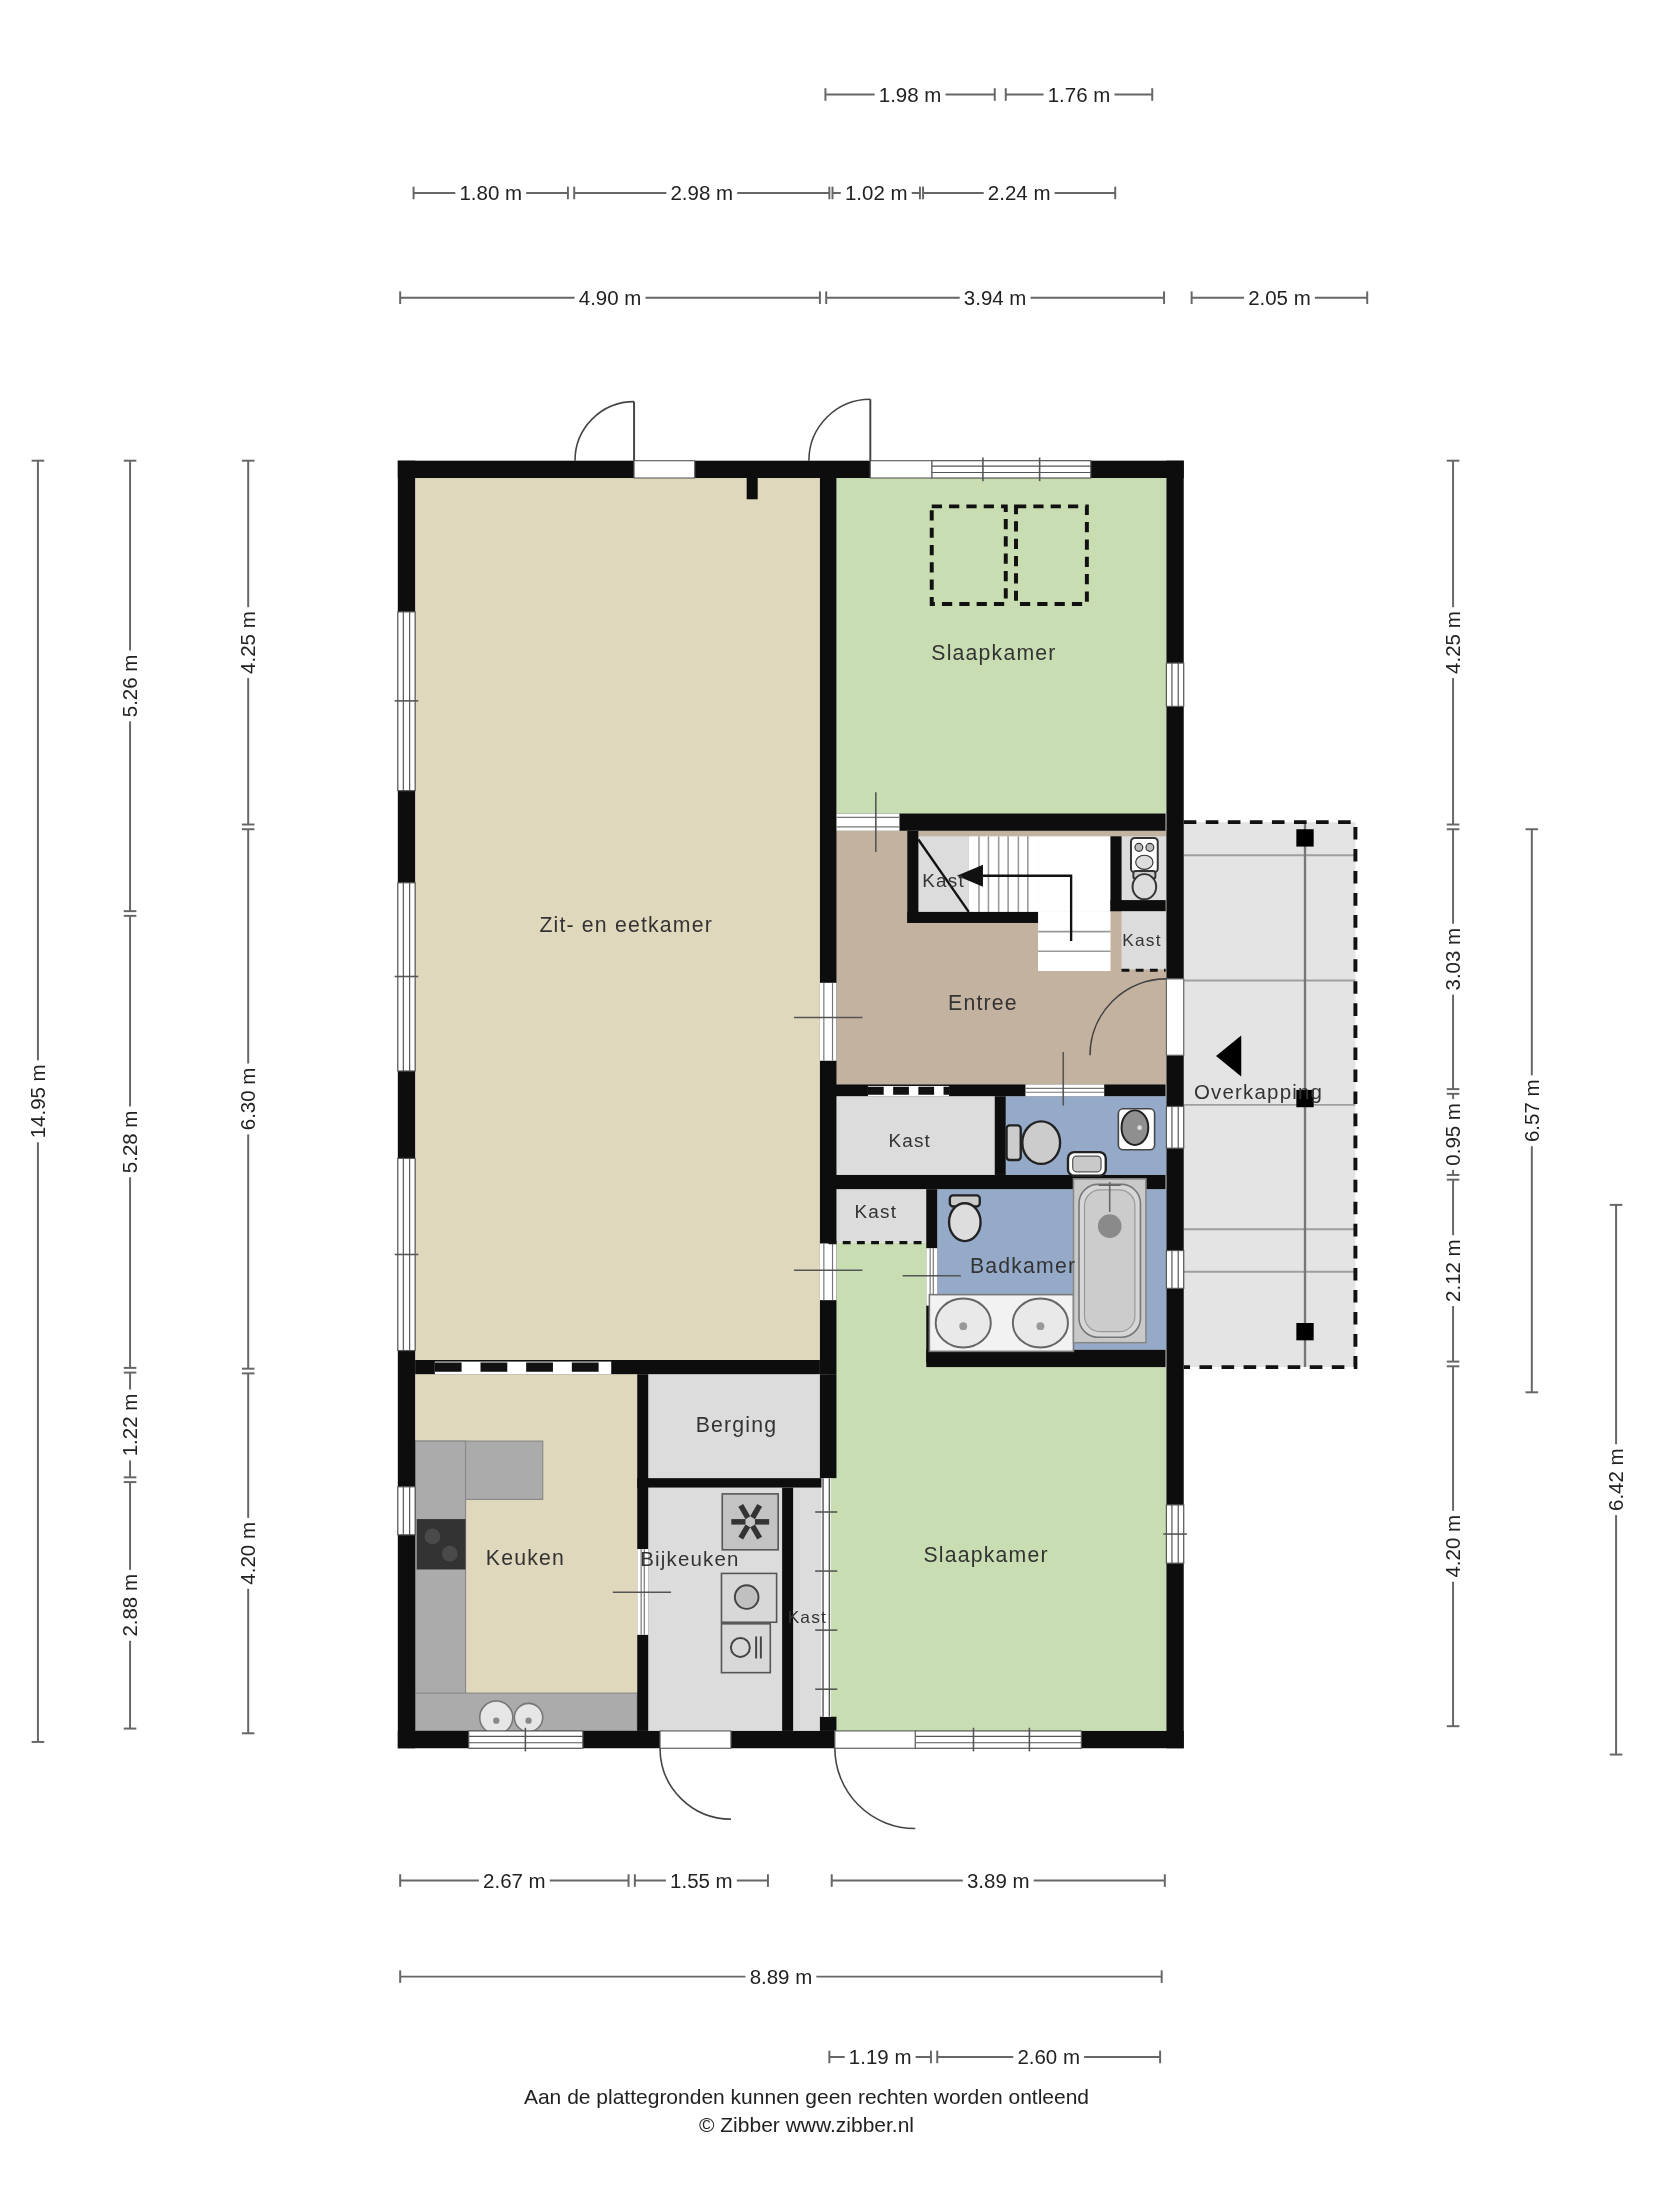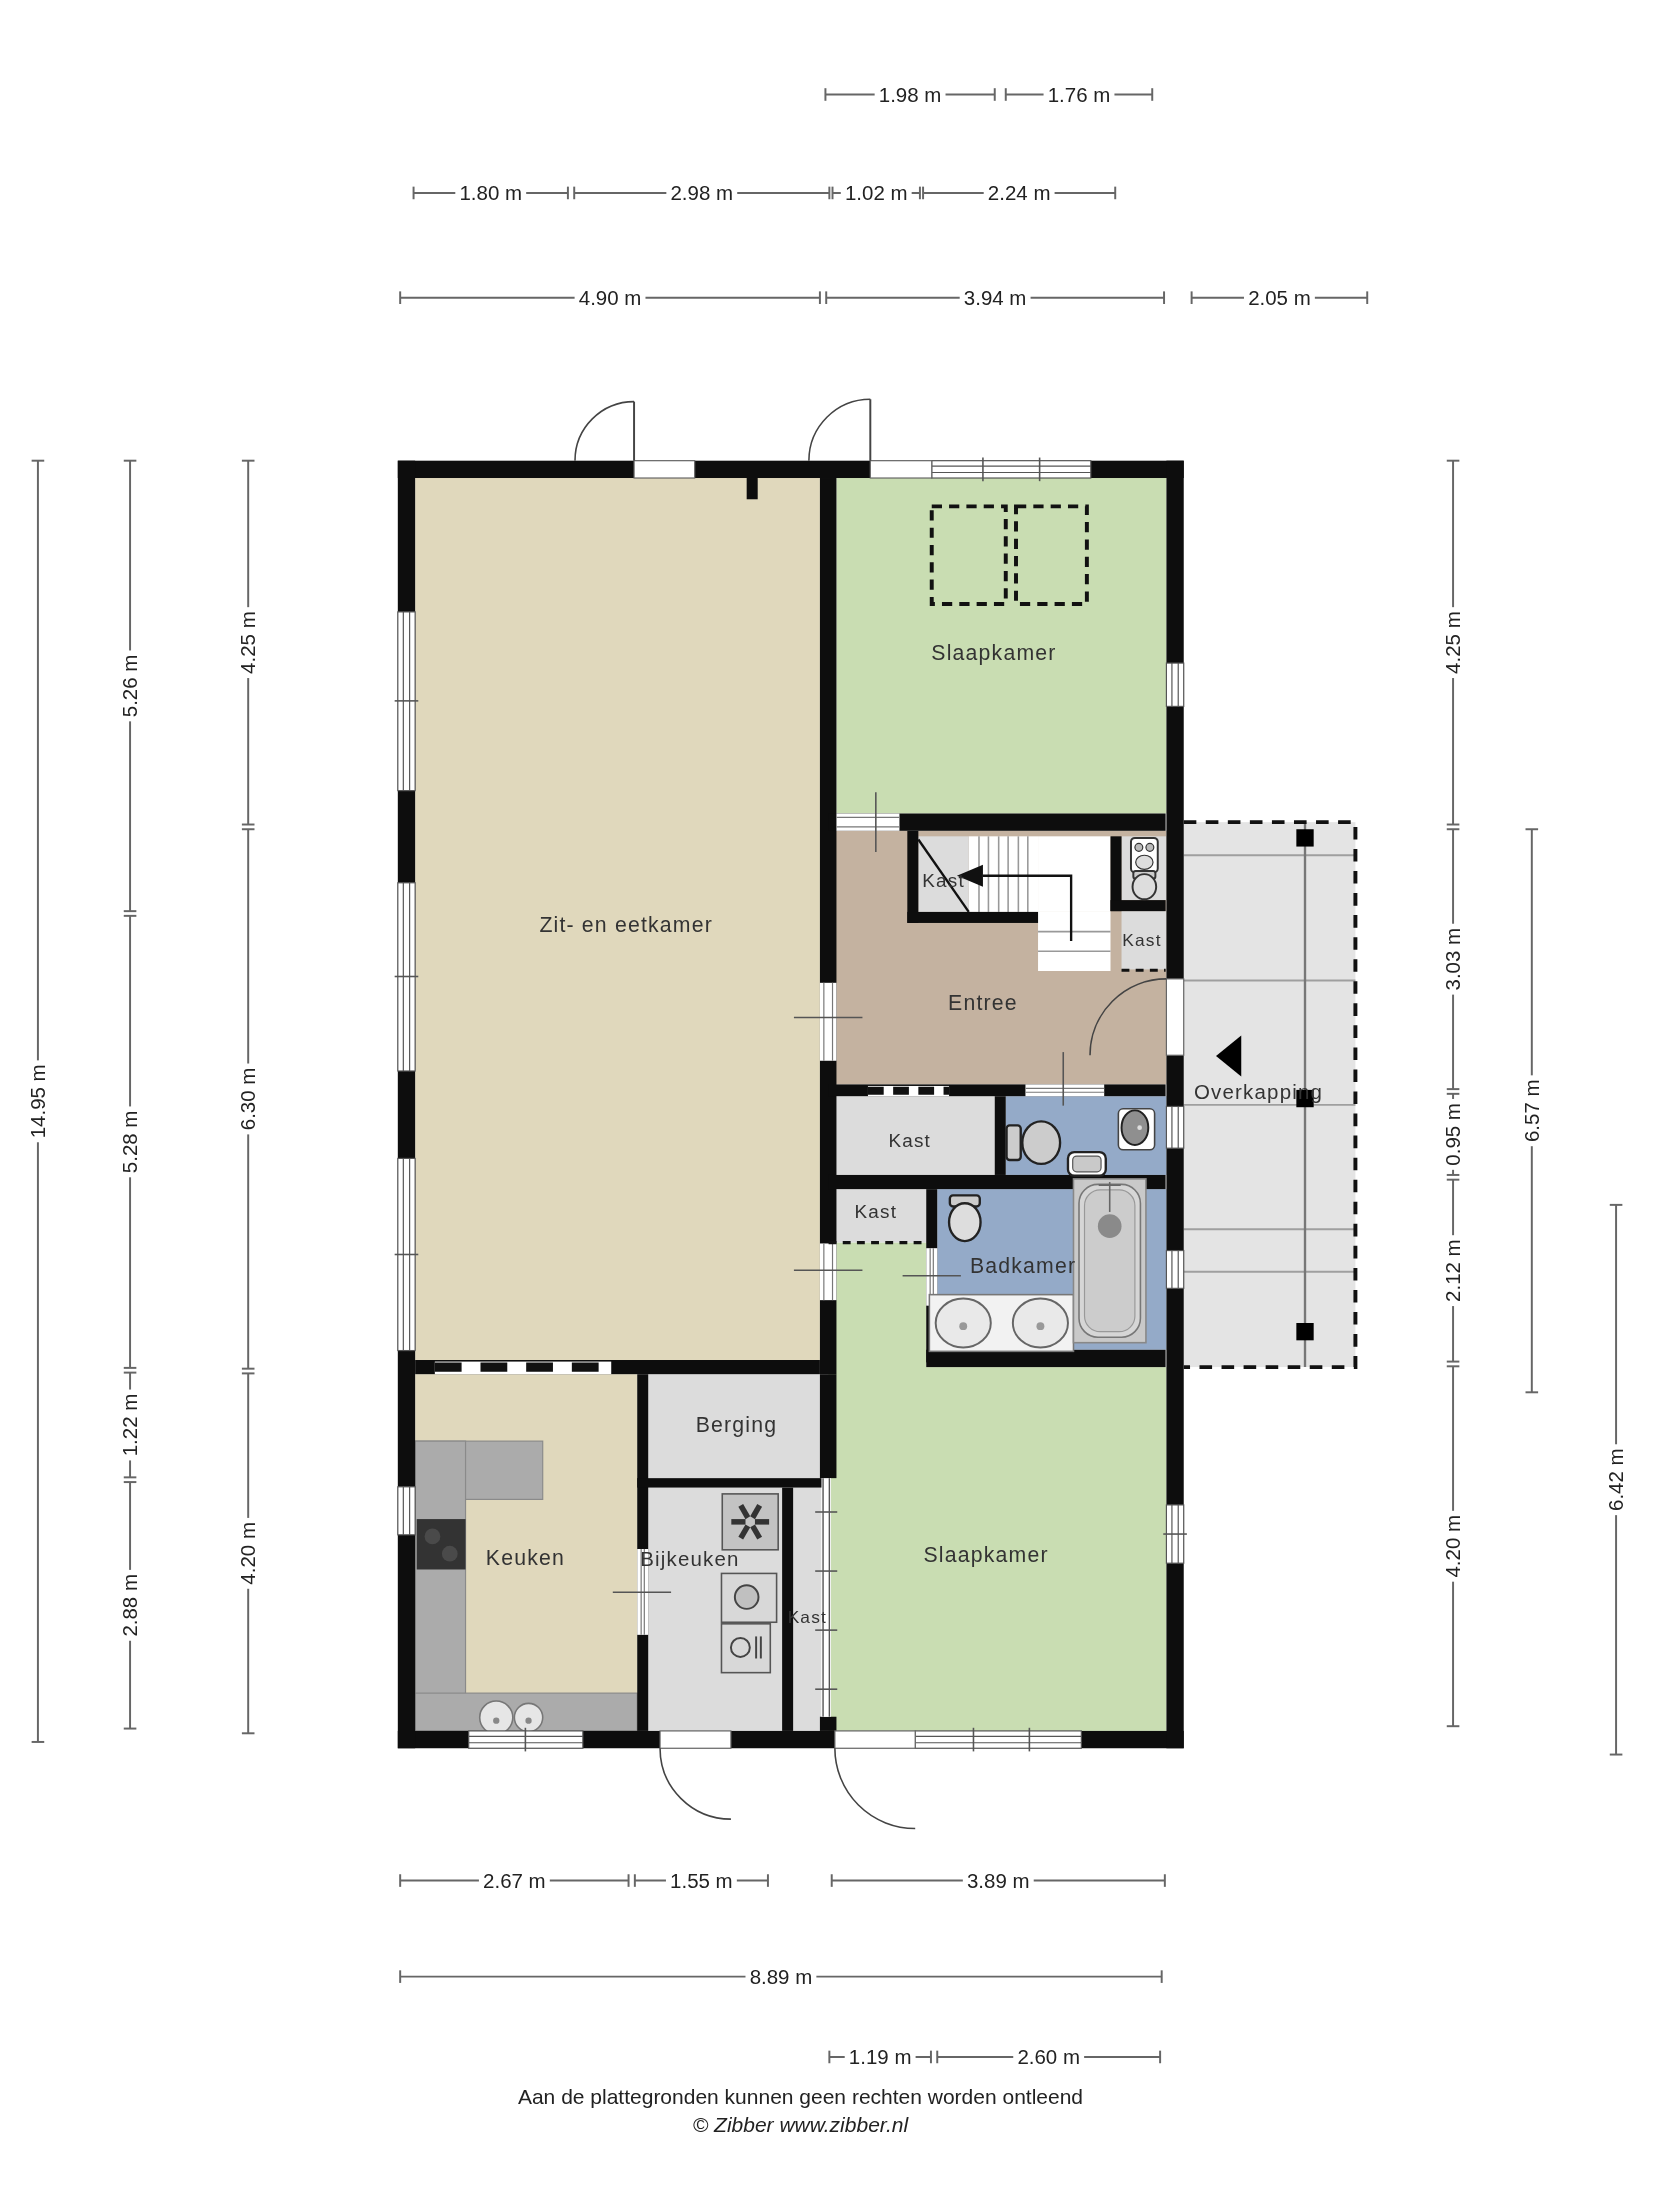--- a/index.html
+++ b/index.html
@@ -1,21 +1,21 @@
 <!DOCTYPE html>
 <html style="font-size:12.6px"><head>
 <meta charset="utf-8">
 <style>
   html,body{margin:0;padding:0;background:#ffffff;}
   body{width:1654px;height:2205px;position:relative;font-family:"Liberation Sans",sans-serif;}
   #stage{position:absolute;left:0;top:0;width:1654px;height:2205px;}
   svg{position:absolute;left:0;top:0;}
-  .footer{position:absolute;top:2083px;left:4px;width:1593px;text-align:center;color:#222;}
+  .footer{position:absolute;top:2083px;left:10px;width:1593px;text-align:center;color:#222;}
   .footer .l1{font-size:21px;line-height:28px;}
-  .footer .l2{font-size:21px;line-height:28px;font-style:italic;}
+  .footer .l2{font-size:21px;line-height:28px;}
 </style>
 </head>
 <body>
 
 <div id="stage">
   <svg id="plan-svg" width="1654" height="2205" viewBox="0 0 2100 2800">
       <rect x="527" y="607" width="514" height="1120" fill="#e0d8bc"></rect>
       <rect x="1062" y="607" width="419" height="426" fill="#c9ddb2"></rect>
       <rect x="1052" y="1055" width="429" height="322" fill="#c4b2a0"></rect>
       <rect x="1052" y="1392" width="211" height="100" fill="#dcdcdc"></rect>

